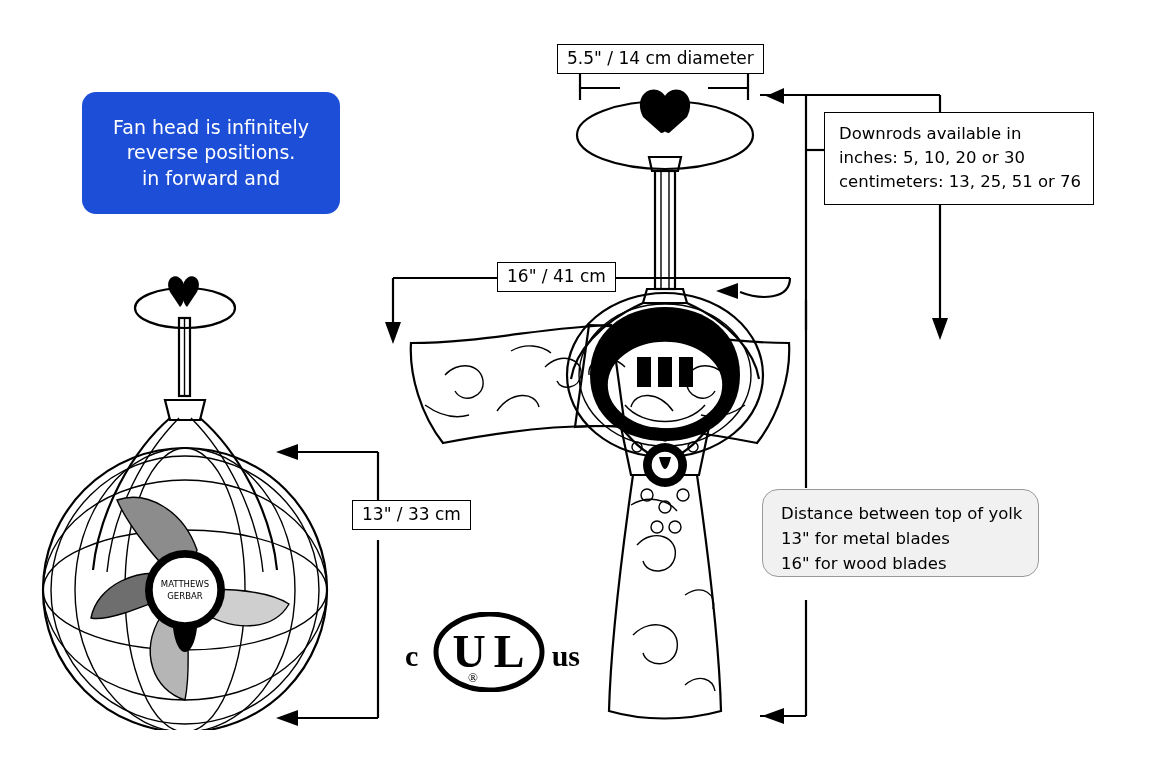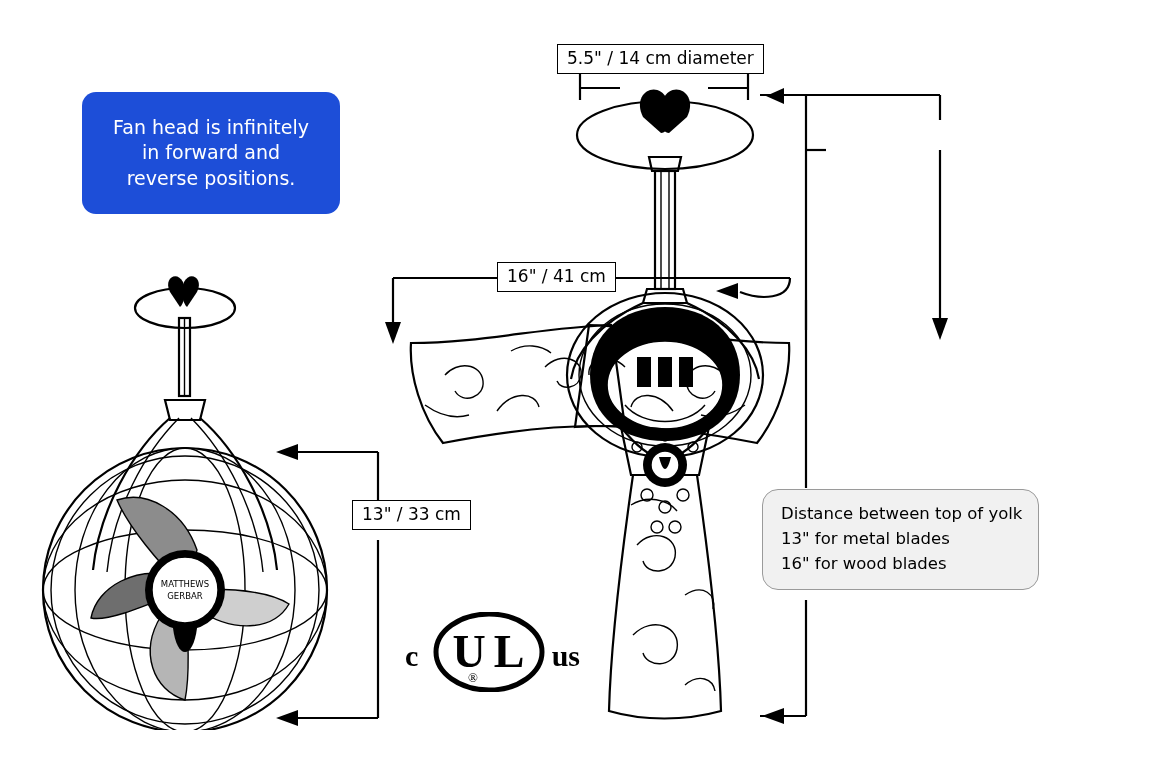--- a/index.html
+++ b/index.html
@@ -58,21 +58,21 @@
     line-height: 1.45;
     white-space: nowrap;
   }
 
   .grey-callout {
     background: #f1f1f1;
     border: 1.5px solid #9a9a9a;
     border-radius: 16px;
     font-size: 16.5px;
     color: #000000;
-    padding: 12px 16px 13px 18px;
+    padding: 12px 16px 0 18px;
     line-height: 1.5;
     white-space: nowrap;
   }
 
   
   .ul-mark {
     left: 405px;
     top: 612px;
     width: 175px;
     height: 80px;
@@ -101,22 +101,22 @@
   .fill-k { fill: #000; }
 </style>
 </head>
 <body>
 
 <div id="canvas">
 
   <div class="abs black-callout">
     <div>
       <div>Fan head is infinitely</div>
+      <div>reverse positions.</div>
       <div>in forward and</div>
-      <div>reverse positions.</div>
     </div>
   </div>
 
   <div class="abs" style="left:37px; top:260px; width:330px; height:470px;">
     <svg width="330" height="470" viewBox="0 0 330 470">
 
       <ellipse cx="148" cy="48" rx="50" ry="20" class="ln" fill="#fff"></ellipse>
 
       <path d="M133 32 C126 18 140 10 146 22 C150 31 147 44 143 47 Z" class="fill-k"></path>
       <path d="M160 32 C167 18 153 10 147 22 C143 31 146 44 150 47 Z" class="fill-k"></path>
@@ -282,20 +282,25 @@
     </g>
     <path d="M762 716 L784 708 L784 724 Z" class="fill-k"></path>
   </svg>
 
   <div class="abs dim-box" style="left:557px; top:44px;">5.5" / 14 cm diameter</div>
 
   <div class="abs dim-box" style="left:497px; top:262px;">16" / 41 cm</div>
 
   <div class="abs dim-box" style="left:352px; top:500px;">13" / 33 cm</div>
 
+  <div class="abs info-box" style="left:824px; top:112px;">
+    <div>Downrods available in</div>
+    <div>inches: 5, 10, 20 or 30</div>
+    <div>centimeters: 13, 25, 51 or 76</div>
+  </div>
 
   <div class="abs grey-callout" style="left:762px; top:489px;">
     <div>Distance between top of yolk</div>
     <div>13" for metal blades</div>
     <div>16" for wood blades</div>
   </div>
 
   <div class="abs ul-mark">
     <div class="ul-c">c</div>
     <svg class="abs" style="left:28px; top:0;" width="112" height="80" viewBox="0 0 112 80">

